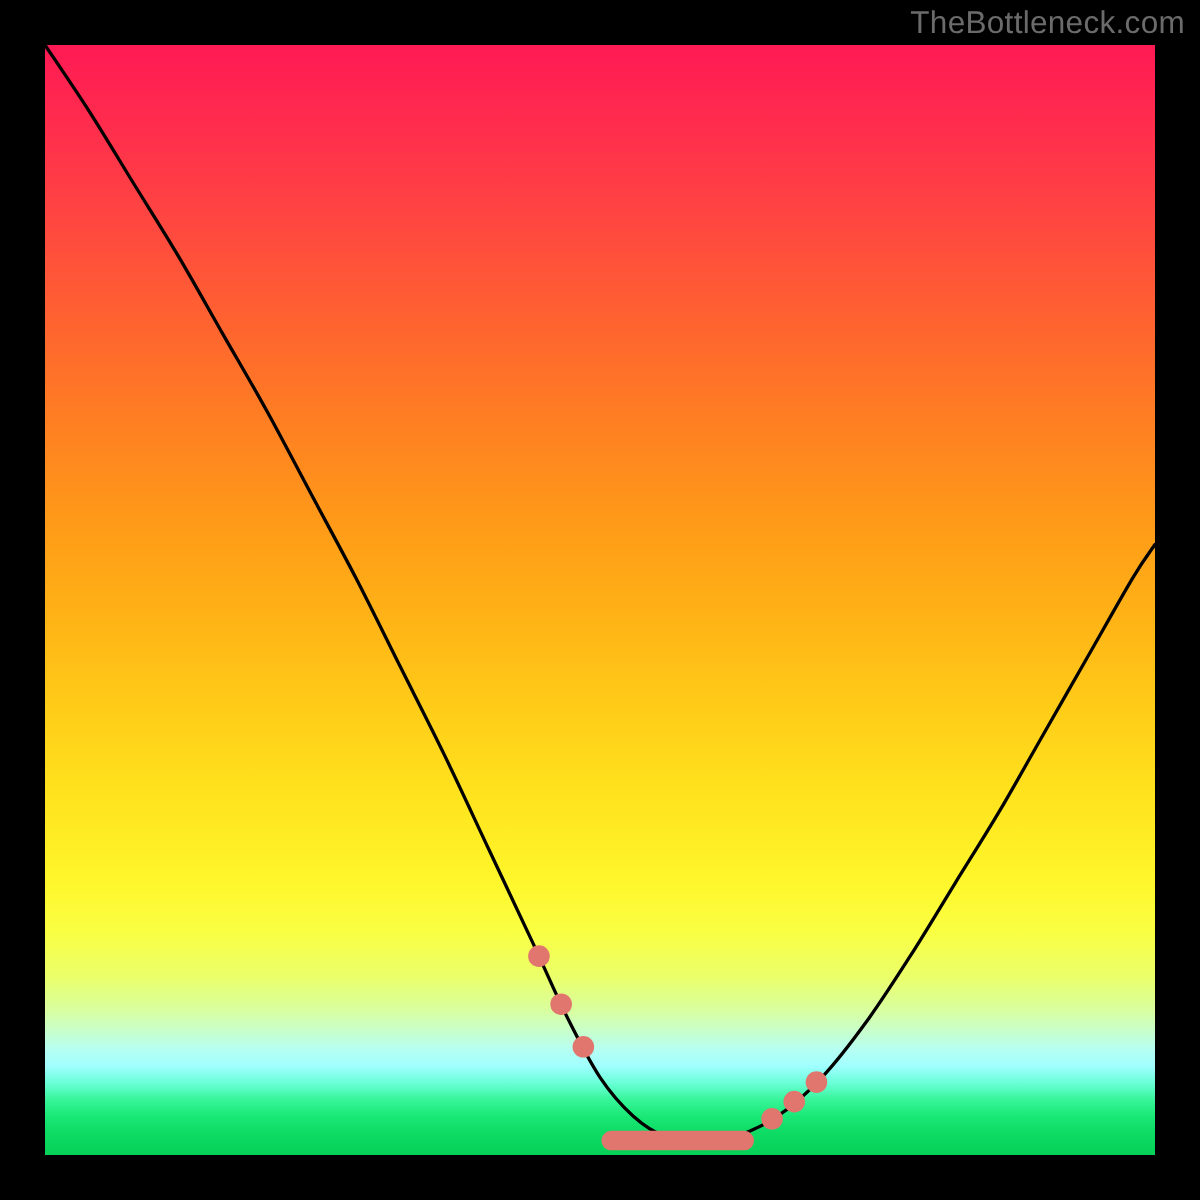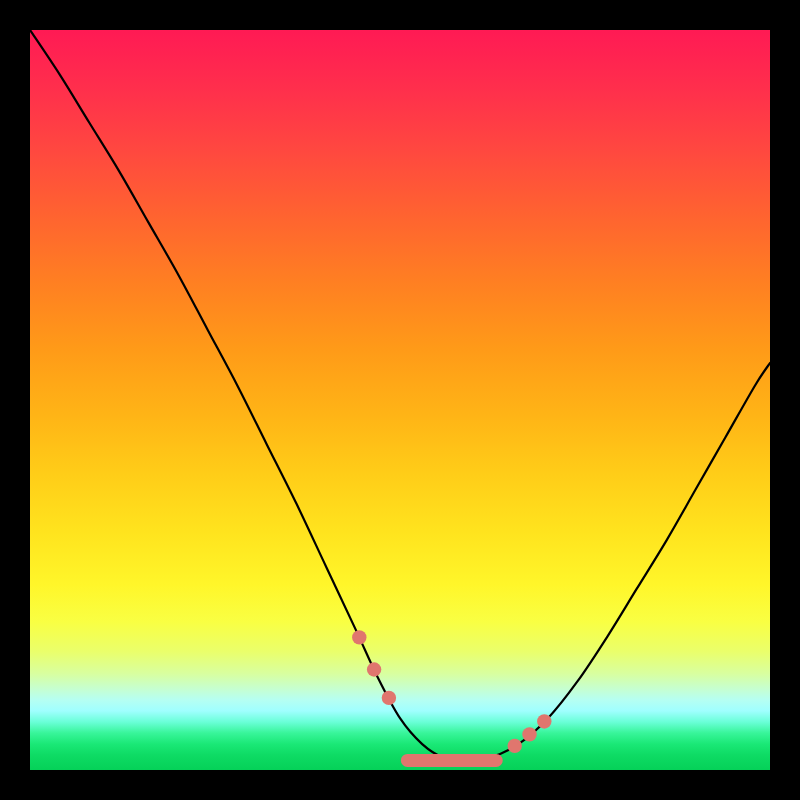--- a/index.html
+++ b/index.html
@@ -81,20 +81,21 @@
     stroke-width: 13;
     stroke-linecap: round;
     fill: none;
   }
 </style>
 </head>
 <body>
 
 <div class="frame">
 
+  <div class="watermark">TheBottleneck.com</div>
 
   <div class="plot-area">
     <svg class="curve" viewBox="0 0 740 740" preserveAspectRatio="none">
       <path class="curve-path" d="M 0 0 C 4.933333333333334 7.4000000000000155, 19.733333333333334 28.983333333333427, 29.6 44.40000000000009 C 39.46666666666667 59.816666666666755, 49.333333333333336 76.4666666666667, 59.2 92.5 C 69.06666666666666 108.5333333333333, 78.93333333333334 123.94999999999992, 88.8 140.5999999999999 C 98.66666666666666 157.24999999999991, 108.53333333333333 175.1333333333333, 118.4 192.39999999999998 C 128.26666666666668 209.66666666666666, 138.13333333333333 226.31666666666663, 148 244.2 C 157.86666666666667 262.0833333333333, 167.73333333333332 281.20000000000005, 177.6 299.70000000000005 C 187.46666666666667 318.20000000000005, 197.33333333333334 336.0833333333333, 207.20000000000002 355.2 C 217.0666666666667 374.31666666666666, 226.93333333333334 394.66666666666663, 236.8 414.4 C 246.66666666666669 434.1333333333333, 256.5333333333333 453.25, 266.4 473.6 C 276.26666666666665 493.95000000000005, 286.1333333333333 515.5333333333333, 296 536.5 C 305.8666666666667 557.4666666666667, 316.9666666666667 580.9, 325.6 599.4 C 334.23333333333335 617.9, 340.4 632.7, 347.79999999999995 647.5 C 355.19999999999993 662.3, 362.59999999999997 677.1, 370 688.2 C 377.40000000000003 699.3000000000001, 384.80000000000007 707.44, 392.20000000000005 714.1 C 399.6 720.76, 407.00000000000006 725.3233333333333, 414.40000000000003 728.16 C 421.8 730.9966666666667, 429.2 731.12, 436.59999999999997 731.12 C 443.99999999999994 731.12, 450.1666666666667 730.9966666666667, 458.8 728.16 C 467.43333333333334 725.3233333333333, 478.53333333333336 720.76, 488.40000000000003 714.1 C 498.2666666666667 707.44, 508.1333333333333 698.6833333333334, 518 688.2 C 527.8666666666667 677.7166666666667, 537.7333333333333 664.7666666666668, 547.6 651.2 C 557.4666666666667 637.6333333333333, 567.3333333333334 622.2166666666666, 577.2 606.8 C 587.0666666666667 591.3833333333333, 596.9333333333333 574.7333333333333, 606.8 558.7 C 616.6666666666666 542.6666666666667, 626.5333333333333 527.25, 636.4 510.6 C 646.2666666666667 493.95000000000005, 656.1333333333333 476.06666666666666, 666 458.8 C 675.8666666666667 441.53333333333336, 685.7333333333332 424.26666666666665, 695.5999999999999 407 C 705.4666666666666 389.73333333333335, 717.8 367.5333333333333, 725.1999999999999 355.2 C 732.5999999999999 342.8666666666667, 737.5333333333333 336.69999999999993, 740 332.99999999999994" id="curvePath"></path>
       <path class="flat-segment" d="M 377.40000000000003 730.38 L 466.2 730.38" id="flatSeg"></path>
       <g id="dotsLeft">
           <circle cx="329.3" cy="607.4166666666666" r="7.2" class="dot"></circle>
           <circle cx="344.1" cy="639.4833333333333" r="7.2" class="dot"></circle>
           <circle cx="358.9" cy="667.85" r="7.2" class="dot"></circle>
         </g>

